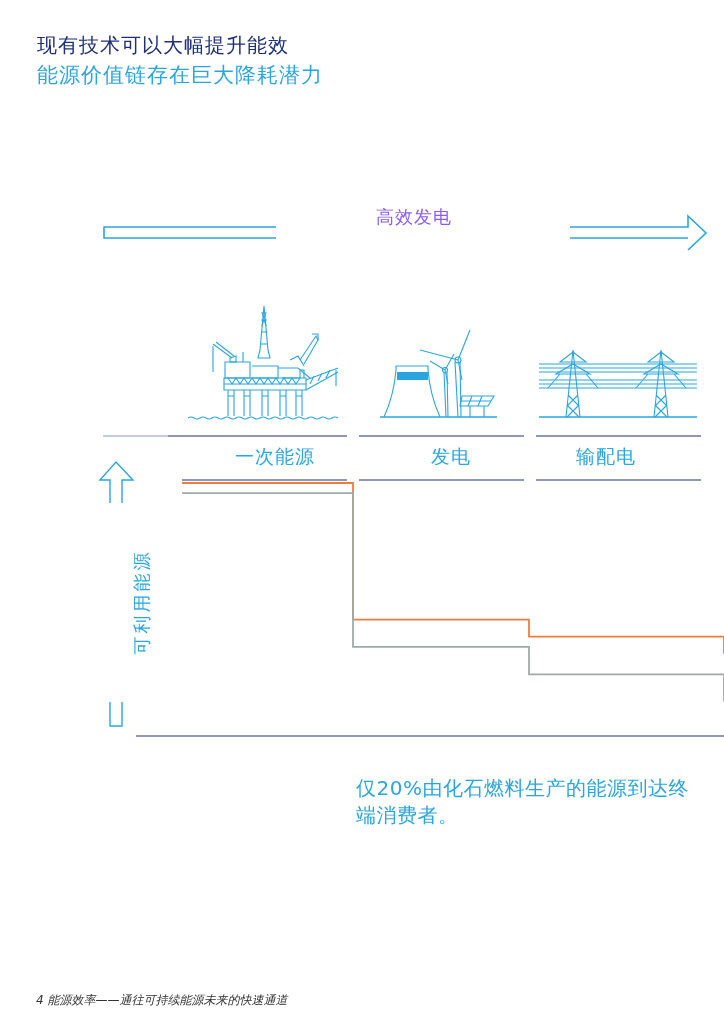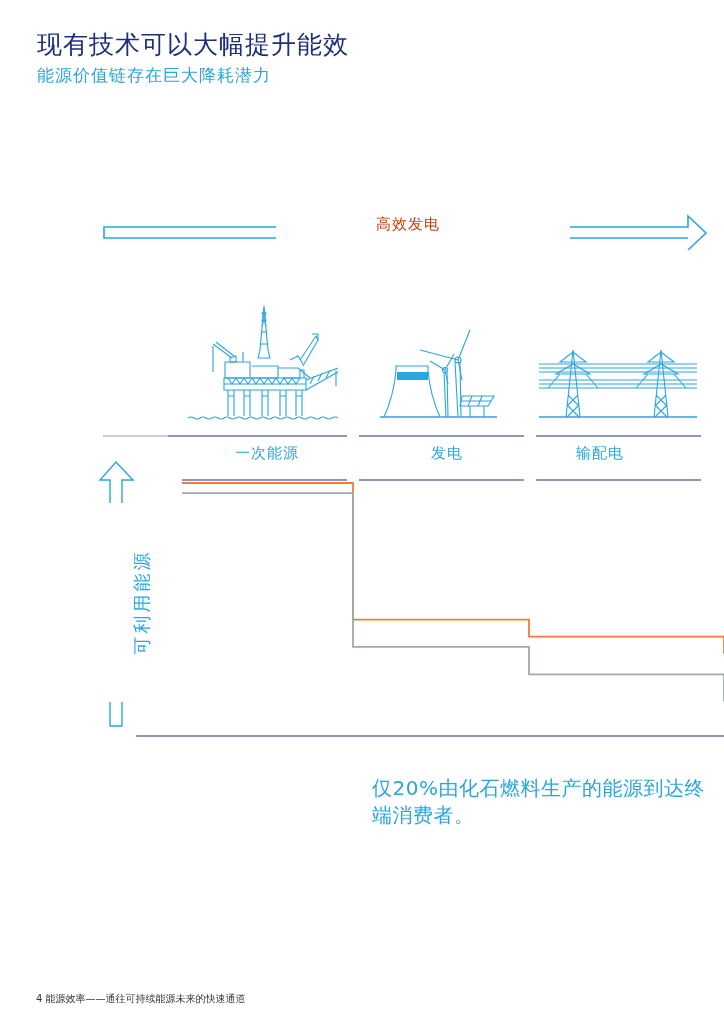--- a/index.html
+++ b/index.html
@@ -1,23 +1,23 @@
 <!DOCTYPE html>
 <html><head>
 <meta charset="utf-8">
 <style>
   html, body { margin: 0; padding: 0; background: #ffffff; }
   body { width: 724px; height: 1024px; position: relative; overflow: hidden; font-family: "DejaVu Sans", "Liberation Sans", sans-serif; }
-  .title { position: absolute; left: 37px; top: 32px; font-size: 25px; color: #1e2f7a; letter-spacing: 1px; line-height: 26px; white-space: nowrap; }
-  .subtitle { position: absolute; left: 37px; top: 62px; font-size: 17px; color: #2aa6df; letter-spacing: 1px; line-height: 26px; white-space: nowrap; }
-  .flow-label { position: absolute; left: 376px; top: 215px; font-size: 15px; color: #c2410c; letter-spacing: 1px; white-space: nowrap; }
-  .stage-label { position: absolute; top: 444px; font-size: 15px; color: #2aa6df; letter-spacing: 1px; white-space: nowrap; text-align: center; }
+  .title { position: absolute; left: 37px; top: 32px; font-size: 20px; color: #1e2f7a; letter-spacing: 1px; line-height: 26px; white-space: nowrap; }
+  .subtitle { position: absolute; left: 37px; top: 62px; font-size: 21px; color: #2aa6df; letter-spacing: 1px; line-height: 26px; white-space: nowrap; }
+  .flow-label { position: absolute; left: 376px; top: 205px; font-size: 18px; color: #8b5cf6; letter-spacing: 1px; white-space: nowrap; }
+  .stage-label { position: absolute; top: 444px; font-size: 19px; color: #2aa6df; letter-spacing: 1px; white-space: nowrap; text-align: center; }
   .axis-label { position: absolute; left: 82px; top: 590px; font-size: 18px; color: #2aa6df; letter-spacing: 3px; white-space: nowrap; transform: rotate(-90deg); transform-origin: center center; width: 120px; text-align: center; }
-  .callout { position: absolute; left: 372px; top: 775px; font-size: 20px; color: #2aa6df; line-height: 27px; letter-spacing: 0.5px; width: 340px; }
-  .footer { position: absolute; left: 36px; top: 992px; font-size: 10px; color: #333333; white-space: nowrap; }
+  .callout { position: absolute; left: 356px; top: 775px; font-size: 20px; color: #2aa6df; line-height: 27px; letter-spacing: 0.5px; width: 340px; }
+  .footer { position: absolute; left: 36px; top: 992px; font-size: 12px; color: #333333; white-space: nowrap; font-style: italic; }
   svg.layer { position: absolute; left: 0; top: 0; }
 </style>
 </head>
 <body>
 
 <div class="title">现有技术可以大幅提升能效</div>
 <div class="subtitle">能源价值链存在巨大降耗潜力</div>
 
 <svg class="layer" width="724" height="1024">
   <g fill="none" stroke="#2aa6df" stroke-width="1.6">

